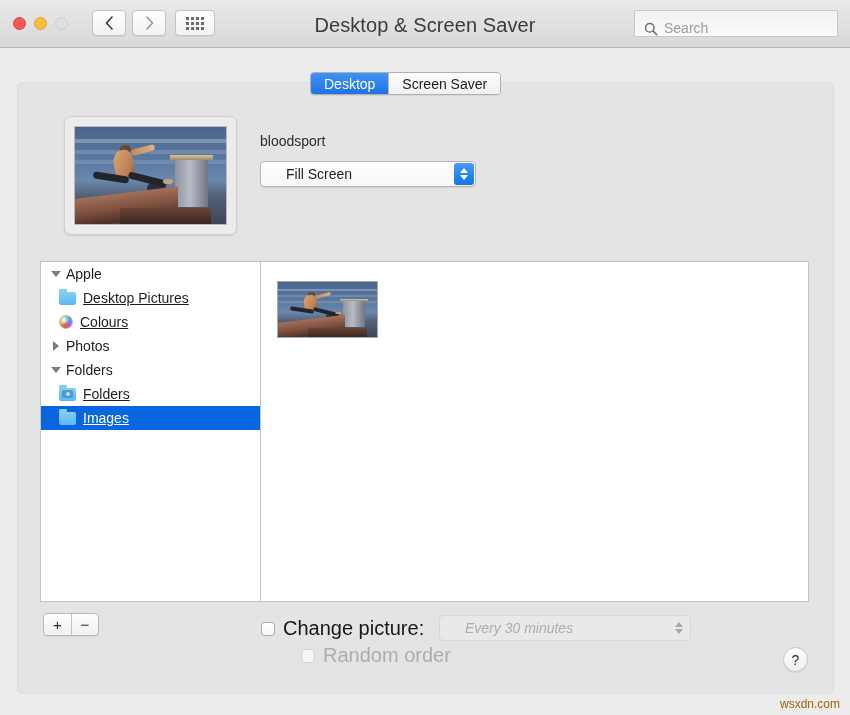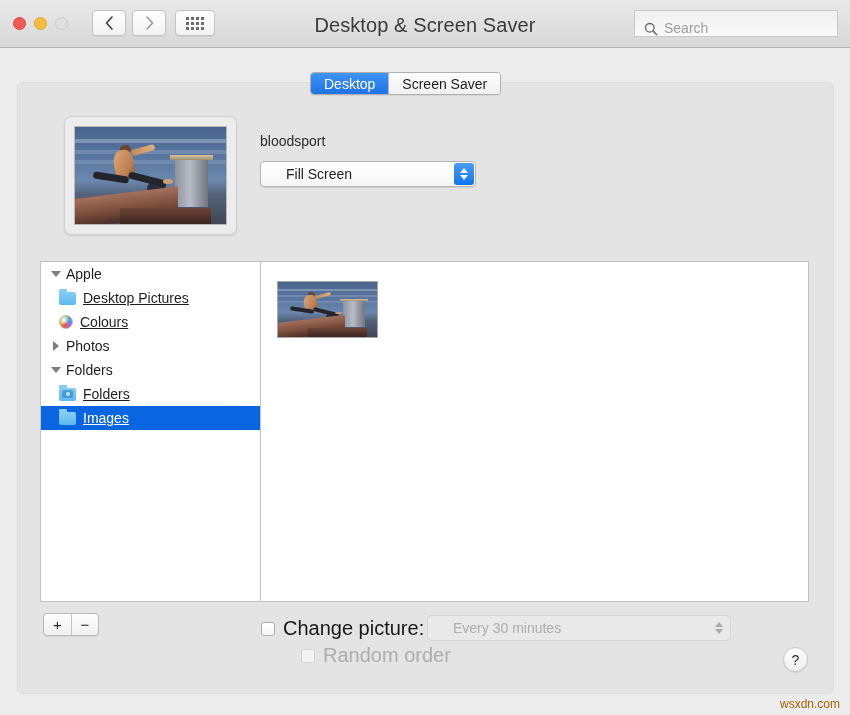--- a/index.html
+++ b/index.html
@@ -448,21 +448,21 @@
 <div class="plusminus">
   <div class="pmbtn">+</div>
   <div class="pmbtn">−</div>
 </div>
 
 <div class="checkrow" style="left:261px; top:617px;">
   <span class="cbox"></span>
   <span class="lbl">Change picture:</span>
 </div>
 
-<div class="popup disabled" style="left:427px; top:615px; width:304px;">
+<div class="popup disabled" style="left:439px; top:615px; width:252px;font-style:italic;">
   <span class="ptext">Every 30 minutes</span>
   <span class="stepper gray">
     <i class="car up"></i>
       <i class="car dn"></i>
   </span>
 </div>
 
 <div class="checkrow" style="left:261px; top:644px;padding-left:40px;">
   <span class="cbox dim"></span>
   <span class="lbl dim">Random order</span>

